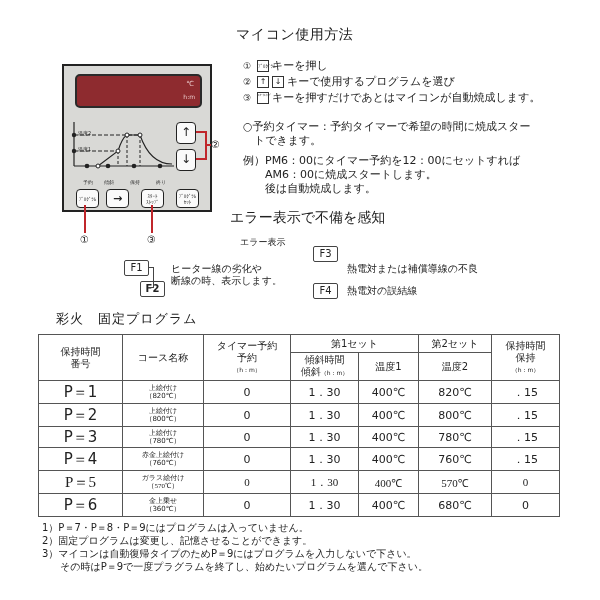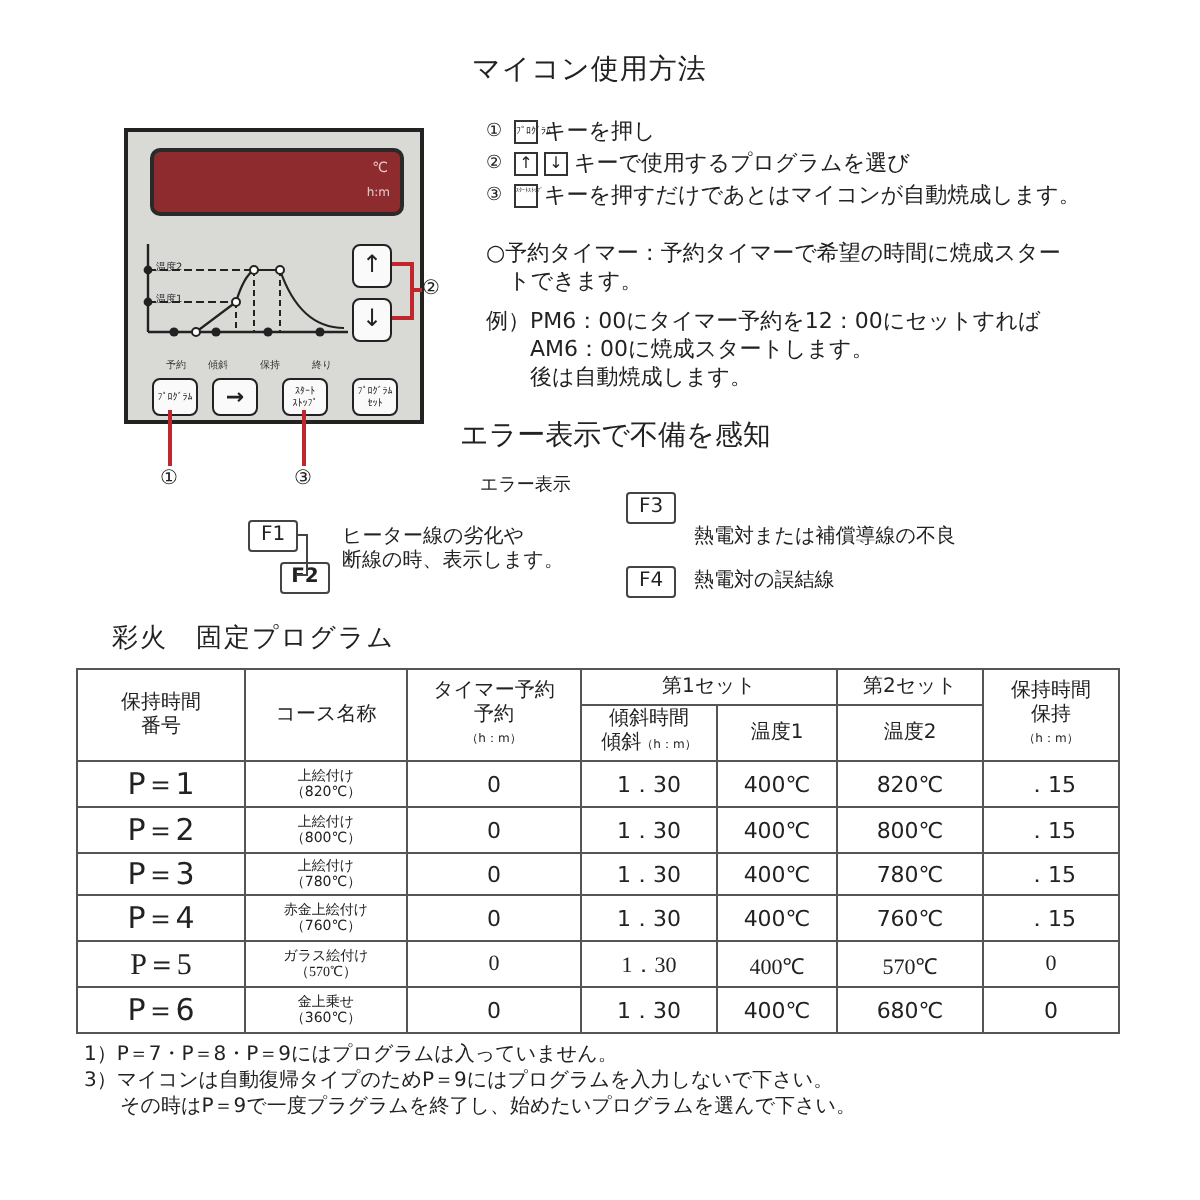--- a/index.html
+++ b/index.html
@@ -282,15 +282,16 @@
     <td class="val">1．30</td>
     <td class="val">400℃</td>
     <td class="val">680℃</td>
     <td class="val">0</td>
   </tr>
 </tbody>
   </table>
 
 <div class="abs notes">
   <div>1）P＝7・P＝8・P＝9にはプログラムは入っていません。</div>
+  <div>2）固定プログラムは変更し、記憶させることができます。</div>
   <div>3）マイコンは自動復帰タイプのためP＝9にはプログラムを入力しないで下さい。</div>
   <div class="indent">その時はP＝9で一度プラグラムを終了し、始めたいプログラムを選んで下さい。</div>
 </div>
 
 </body></html>

